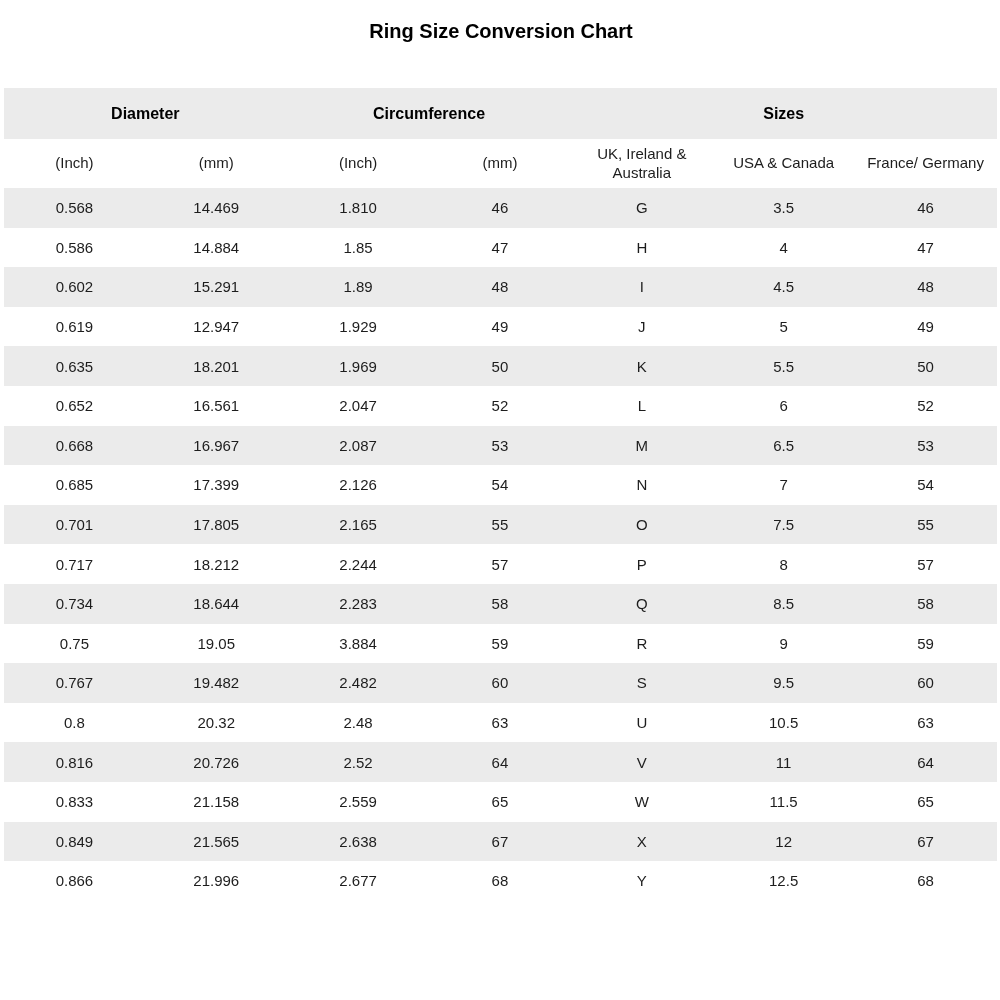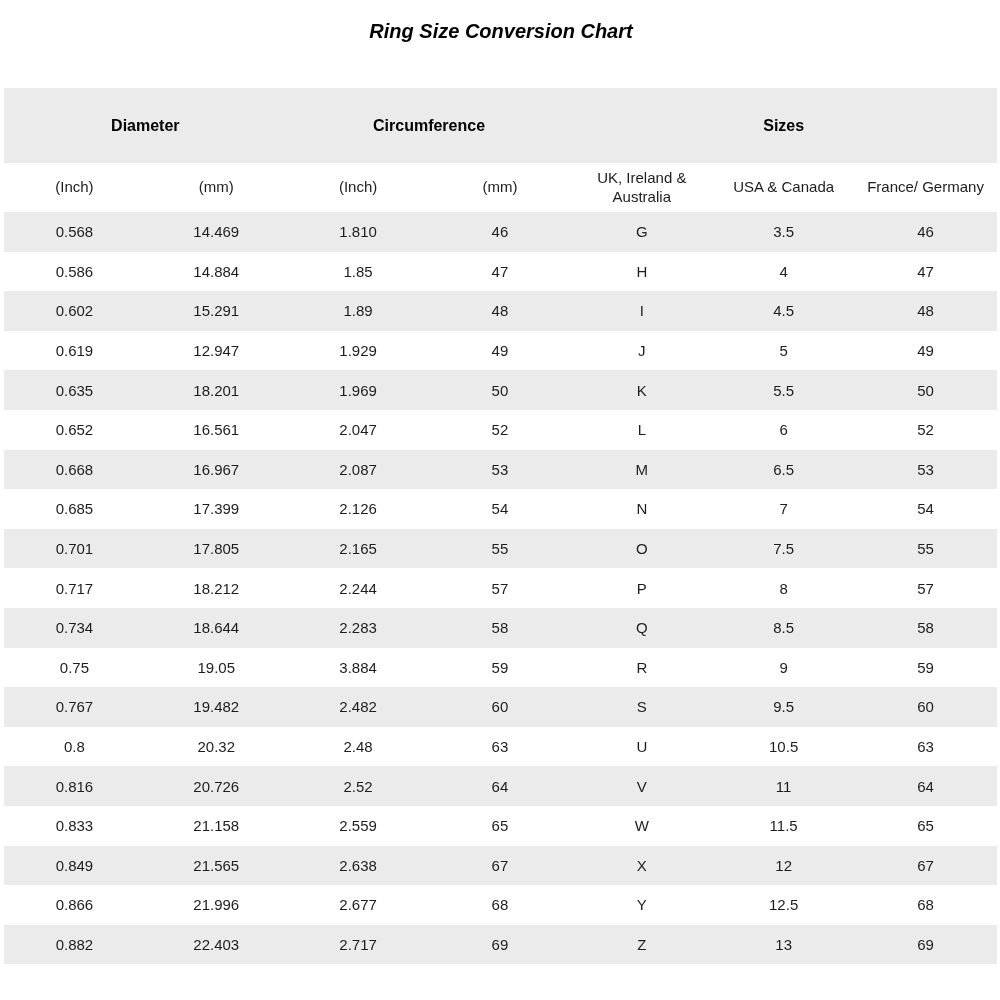--- a/index.html
+++ b/index.html
@@ -17,38 +17,37 @@
     height: 1000px;
     overflow: hidden;
   }
   .title {
     margin: 20px 0 0 2px;
     text-align: center;
     font-size: 20px;
     line-height: 23px;
     font-weight: bold;
     color: #000000;
-    font-style: italic;
   }
   table.chart {
     width: 993px;
     margin: 45px auto 0 auto;
     border-collapse: collapse;
     table-layout: fixed;
     font-size: 15px;
   }
   table.chart col { width: 14.2857%; }
   tr.group-row th {
     height: 51px;
     background: var(--stripe, #ebebeb);
     font-size: 16px;
     font-weight: bold;
     text-align: center;
     vertical-align: middle;
-    padding: 12px 4px;
+    padding: 0 4px;
     color: #000000;
   }
   tr.col-row th {
     height: 49px;
     background: #ffffff;
     font-size: 15px;
     font-weight: normal;
     text-align: center;
     vertical-align: middle;
     padding: 0 6px;
@@ -254,24 +253,15 @@
         </tr>
         <tr>
           <td>0.866</td>
           <td>21.996</td>
           <td>2.677</td>
           <td>68</td>
           <td>Y</td>
           <td>12.5</td>
           <td>68</td>
         </tr>
-        <tr>
-          <td>0.882</td>
-          <td>22.403</td>
-          <td>2.717</td>
-          <td>69</td>
-          <td>Z</td>
-          <td>13</td>
-          <td>69</td>
-        </tr>
       </tbody>
   </table>
 </div>
 
 </body></html>

